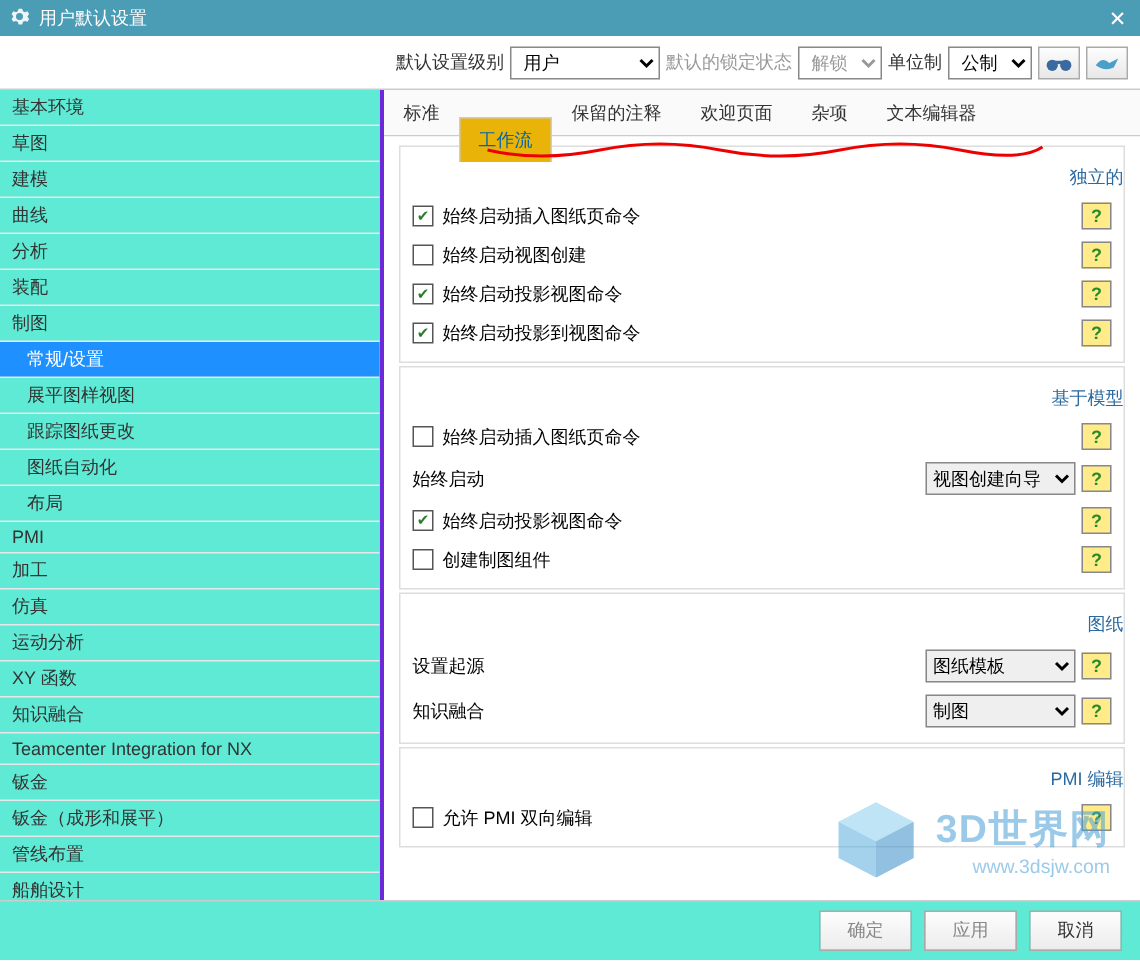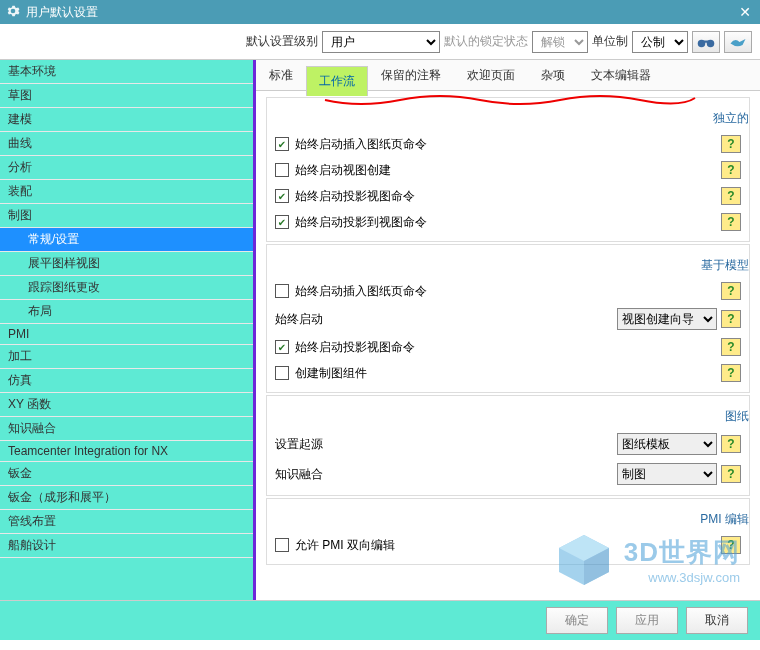--- a/index.html
+++ b/index.html
@@ -7,26 +7,26 @@
 .titlebar { height: 24px; background: #4b9cb5; color: #fff; display: flex; align-items: center; padding: 0 6px; justify-content: space-between; }
 .titlebar .left { display: flex; align-items: center; gap: 6px; }
 .close-x { width: 18px; text-align: center; cursor: pointer; font-size: 14px; }
 .toolbar { height: 36px; background: #fff; border-bottom: 1px solid #ccc; display: flex; align-items: center; justify-content: flex-end; padding: 0 8px; gap: 4px; }
 .toolbar label { color: #333; }
 .toolbar select, .toolbar .combo { height: 22px; border: 1px solid #888; background: #fff; padding: 0 4px; }
 .tool-icon { width: 28px; height: 22px; border: 1px solid #aaa; background: linear-gradient(#fdfdfd,#e8e8e8); display: flex; align-items: center; justify-content: center; cursor: pointer; }
 .body { display: flex; height: 540px; }
 .tree { width: 256px; border-right: 3px solid #6d28d9; overflow-y: auto; background: #5eead4; }
 .tree-item { padding: 3px 8px; border-bottom: 1px solid #e8e8e8; color: #333; cursor: default; white-space: nowrap; }
-.tree-item.child { padding-left: 28px; }
+.tree-item.child { padding-left: 18px; }
 .tree-item.selected { background: #1e90ff; color: #fff; }
 .content { flex: 1; display: flex; flex-direction: column; }
 .tabs { display: flex; border-bottom: 1px solid #ccc; background: #fafafa; }
 .tab { padding: 6px 12px; cursor: pointer; border: 1px solid transparent; border-bottom: none; color: #333; }
-.tab.active { background: #bef264; border-color: #ccc; color: #0066aa; position: relative; top: 6px; }
+.tab.active { background: #eab308; border-color: #ccc; color: #0066aa; position: relative; top: 18px; }
 .panel { flex: 1; overflow-y: auto; padding: 6px 10px; background: #fff; }
 .group-title { color: #2a6aa0; padding: 4px 0; margin-top: 4px; text-align: right; }
 .group-box { border: 1px solid #ddd; padding: 4px 0 6px 0; margin-bottom: 2px; }
 .row { display: flex; align-items: center; justify-content: space-between; padding: 4px 8px; }
 .row .left { display: flex; align-items: center; gap: 6px; }
 .chk { width: 14px; height: 14px; border: 1px solid #555; display: inline-flex; align-items: center; justify-content: center; font-size: 10px; color: #2a7a2a; background: #fff; }
 .help { width: 20px; height: 18px; background: #ffeb8a; border: 1px solid #888; display: flex; align-items: center; justify-content: center; color: #2a8a2a; font-weight: bold; cursor: pointer; font-size: 12px; }
 .rsel { display: flex; align-items: center; gap: 4px; }
 .rsel select { height: 22px; border: 1px solid #888; min-width: 100px; }
 .footer { height: 40px; border-top: 1px solid #ccc; display: flex; align-items: center; justify-content: flex-end; padding: 0 12px; gap: 8px; background: #5eead4; }
@@ -51,21 +51,21 @@
           <path d="M12 8a4 4 0 100 8 4 4 0 000-8zm9 4l2 3-2 3-3-1a8 8 0 01-2 1l-1 3h-4l-1-3a8 8 0 01-2-1l-3 1-2-3 2-3-2-3 2-3 3 1a8 8 0 012-1l1-3h4l1 3a8 8 0 012 1l3-1 2 3-2 3z" opacity=".9"></path>
         </svg>
     </span>
     <span>用户默认设置</span>
   </div>
   <span class="close-x">✕</span>
 </div>
 
 <div class="toolbar">
   <label>默认设置级别</label>
-  <select class="combo" style="width:118px"><option>用户</option></select>
+  <select class="combo" style="width:100px"><option>用户</option></select>
   <label style="color:#999">默认的锁定状态</label>
   <select class="combo" style="width:56px;color:#999"><option>解锁</option></select>
   <label>单位制</label>
   <select class="combo" style="width:56px"><option>公制</option></select>
   <span class="tool-icon">
       <svg width="18" height="14" viewBox="0 0 24 16">
         <circle cx="6" cy="10" r="5" fill="#3a6aa0"></circle>
         <circle cx="18" cy="10" r="5" fill="#3a6aa0"></circle>
         <rect x="8" y="6" width="8" height="3" fill="#3a6aa0"></rect>
       </svg>
@@ -82,24 +82,26 @@
       <div class="tree-item">基本环境</div>
       <div class="tree-item">草图</div>
       <div class="tree-item">建模</div>
       <div class="tree-item">曲线</div>
       <div class="tree-item">分析</div>
       <div class="tree-item">装配</div>
       <div class="tree-item">制图</div>
       <div class="tree-item child selected">常规/设置</div>
       <div class="tree-item child">展平图样视图</div>
       <div class="tree-item child">跟踪图纸更改</div>
+      <div class="tree-item child">图纸自动化</div>
       <div class="tree-item child">布局</div>
       <div class="tree-item">PMI</div>
       <div class="tree-item">加工</div>
       <div class="tree-item">仿真</div>
+      <div class="tree-item">运动分析</div>
       <div class="tree-item">XY 函数</div>
       <div class="tree-item">知识融合</div>
       <div class="tree-item">Teamcenter Integration for NX</div>
       <div class="tree-item">钣金</div>
       <div class="tree-item">钣金（成形和展平）</div>
       <div class="tree-item">管线布置</div>
       <div class="tree-item">船舶设计</div>
     </div>
   <div class="content">
     <div class="tabs" id="tabs">

